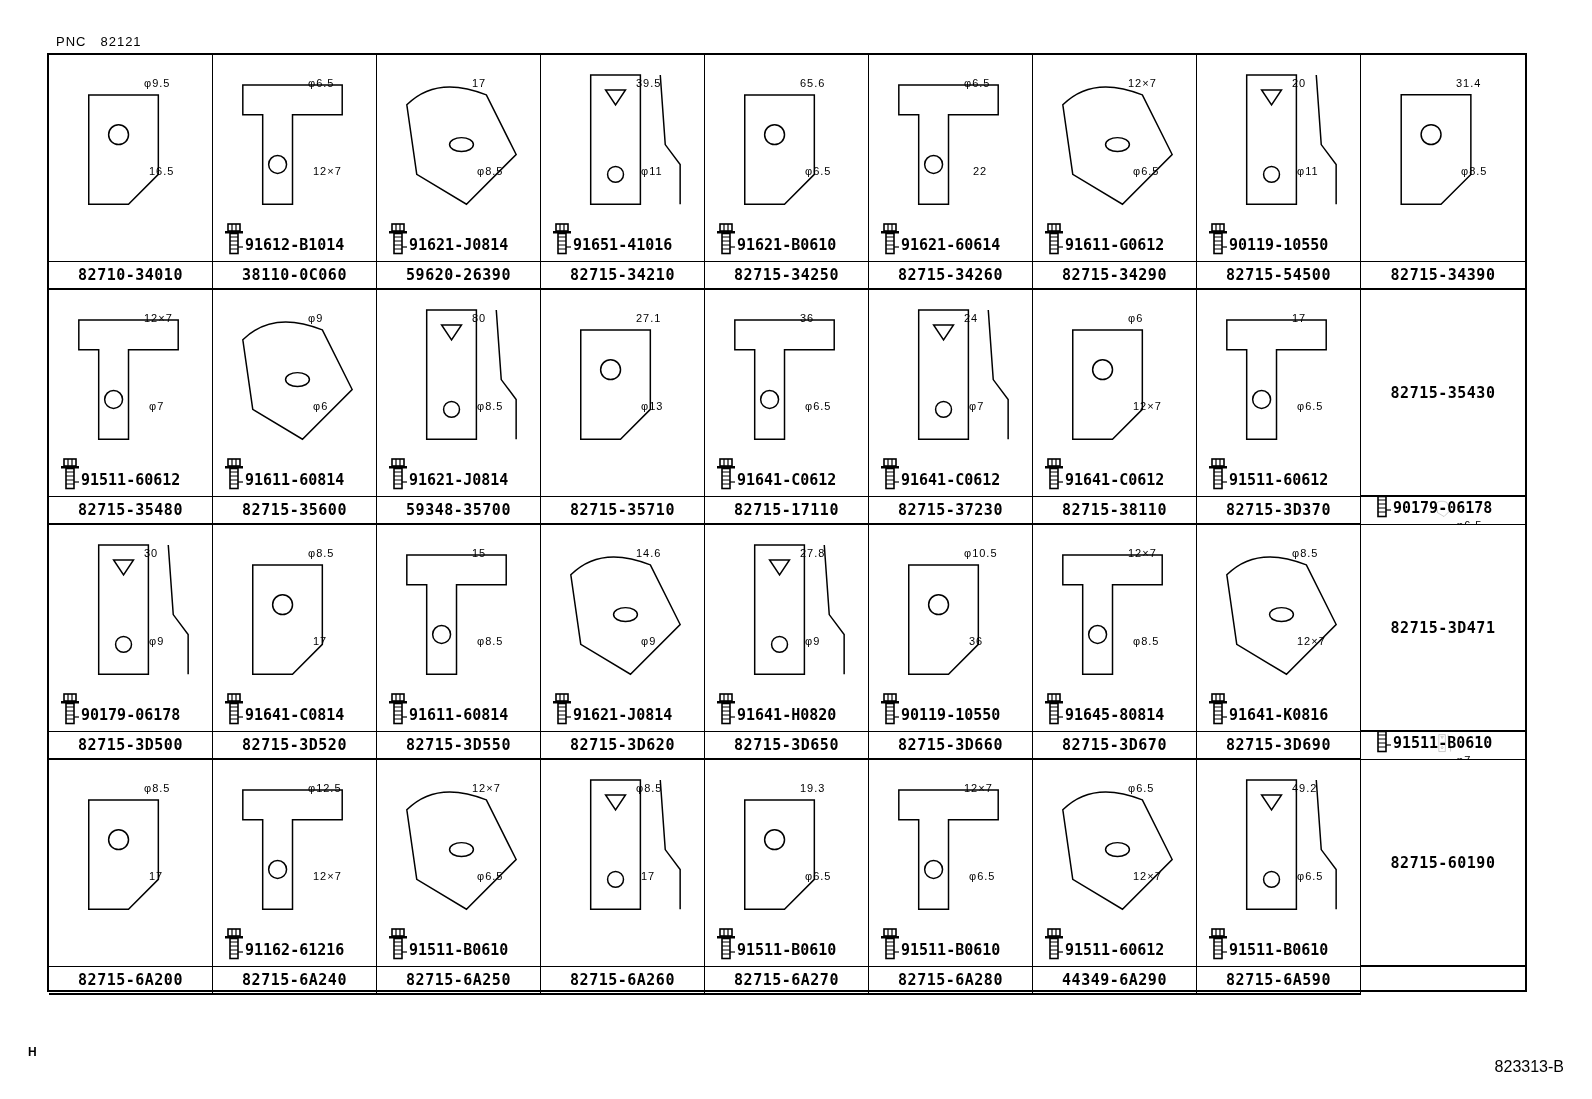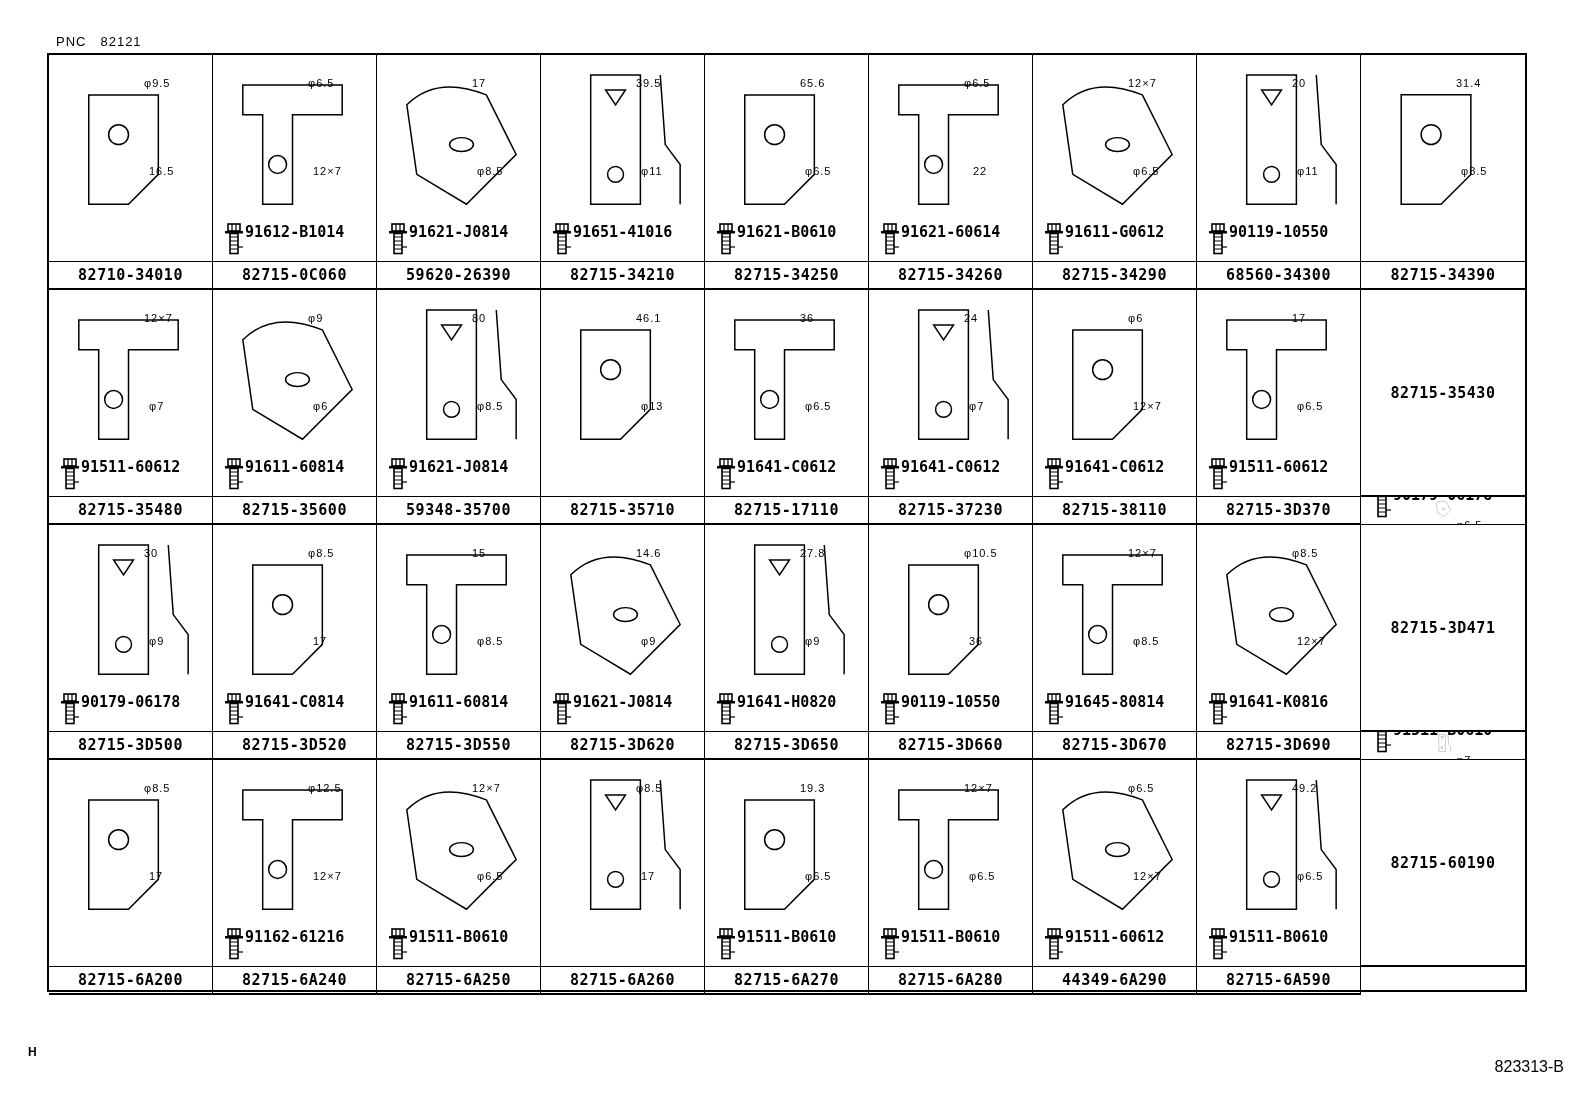--- a/index.html
+++ b/index.html
@@ -4,21 +4,21 @@
 <style>
   html, body { margin: 0; padding: 0; background: #ffffff; }
   body { width: 1592px; height: 1099px; position: relative; overflow: hidden; font-family: "Liberation Sans", sans-serif; color: #000; }
   .pnc { position: absolute; left: 56px; top: 34px; font-size: 13px; letter-spacing: 1px; font-family: "Liberation Sans", sans-serif; }
   .pnc span { margin-right: 14px; }
   .grid { position: absolute; left: 47px; top: 53px; width: 1480px; height: 939px; border: 2px solid #000; box-sizing: border-box; display: grid; grid-template-columns: repeat(9, 1fr); grid-template-rows: 207px 28px 207px 28px 207px 28px 207px 28px; }
   .cell { border-right: 1.5px solid #000; border-bottom: 1.5px solid #000; position: relative; box-sizing: border-box; overflow: hidden; }
   .cell:nth-child(9n) { border-right: none; }
   .label { border-right: 1.5px solid #000; border-bottom: 2px solid #000; box-sizing: border-box; display: flex; align-items: center; justify-content: center; font-family: "DejaVu Sans Mono", monospace; font-weight: bold; font-size: 15px; letter-spacing: 0.5px; }
   .label:nth-child(9n) { border-right: none; }
-  .bolt { position: absolute; left: 12px; bottom: 6px; display: flex; }
+  .bolt { position: absolute; left: 12px; bottom: 6px; display: flex; align-items: flex-end; }
   .bolt svg { display: block; }
   .bolt-num { font-family: "DejaVu Sans Mono", monospace; font-weight: bold; font-size: 15px; margin-left: 2px; margin-bottom: 1px; white-space: nowrap; }
   .drawing { position: absolute; left: 0; top: 0; width: 100%; height: 100%; }
   .dim { position: absolute; font-size: 11px; font-family: "Liberation Sans", sans-serif; letter-spacing: 1px; }
   .footer-left { position: absolute; left: 28px; top: 1045px; font-size: 12px; font-weight: bold; }
   .footer-right { position: absolute; right: 28px; top: 1058px; font-size: 16px; font-family: "Liberation Sans", sans-serif; }
 </style>
 </head>
 <body>
 
@@ -216,27 +216,27 @@
     </div>
     <div class="cell">
       <svg class="drawing" viewBox="0 0 164 207" preserveAspectRatio="xMidYMid meet">
         <path d="M40 40 L110 40 L110 120 L80 150 L40 150 Z" fill="none" stroke="#000" stroke-width="1.5"></path>
         <circle cx="70" cy="80" r="10" fill="none" stroke="#000" stroke-width="1.5"></circle>
       </svg>
       <div class="dim" style="top:22px;left:95px">31.4</div>
       <div class="dim" style="top:110px;left:100px">φ8.5</div>
     </div>
     <div class="label">82710-34010</div>
-    <div class="label">82715-0C060</div>
+    <div class="label">38110-0C060</div>
     <div class="label">59620-26390</div>
     <div class="label">82715-34210</div>
     <div class="label">82715-34250</div>
     <div class="label">82715-34260</div>
     <div class="label">82715-34290</div>
-    <div class="label">68560-34300</div>
+    <div class="label">82715-54500</div>
     <div class="label">82715-34390</div>
     <div class="cell">
       <svg class="drawing" viewBox="0 0 164 207" preserveAspectRatio="xMidYMid meet">
         <path d="M30 30 L130 30 L130 60 L80 60 L80 150 L50 150 L50 60 L30 60 Z" fill="none" stroke="#000" stroke-width="1.5"></path>
         <circle cx="65" cy="110" r="9" fill="none" stroke="#000" stroke-width="1.5"></circle>
       </svg>
       <div class="dim" style="top:22px;left:95px">12×7</div>
       <div class="dim" style="top:110px;left:100px">φ7</div>
       <div class="bolt">
         <span>
@@ -306,21 +306,21 @@
           </svg>
         </span>
         <span class="bolt-num">91621-J0814</span>
       </div>
     </div>
     <div class="cell">
       <svg class="drawing" viewBox="0 0 164 207" preserveAspectRatio="xMidYMid meet">
         <path d="M40 40 L110 40 L110 120 L80 150 L40 150 Z" fill="none" stroke="#000" stroke-width="1.5"></path>
         <circle cx="70" cy="80" r="10" fill="none" stroke="#000" stroke-width="1.5"></circle>
       </svg>
-      <div class="dim" style="top:22px;left:95px">46.1</div>
+      <div class="dim" style="top:22px;left:95px">27.1</div>
       <div class="dim" style="top:110px;left:100px">φ13</div>
     </div>
     <div class="cell">
       <svg class="drawing" viewBox="0 0 164 207" preserveAspectRatio="xMidYMid meet">
         <path d="M30 30 L130 30 L130 60 L80 60 L80 150 L50 150 L50 60 L30 60 Z" fill="none" stroke="#000" stroke-width="1.5"></path>
         <circle cx="65" cy="110" r="9" fill="none" stroke="#000" stroke-width="1.5"></circle>
       </svg>
       <div class="dim" style="top:22px;left:95px">36</div>
       <div class="dim" style="top:110px;left:100px">φ6.5</div>
       <div class="bolt">

